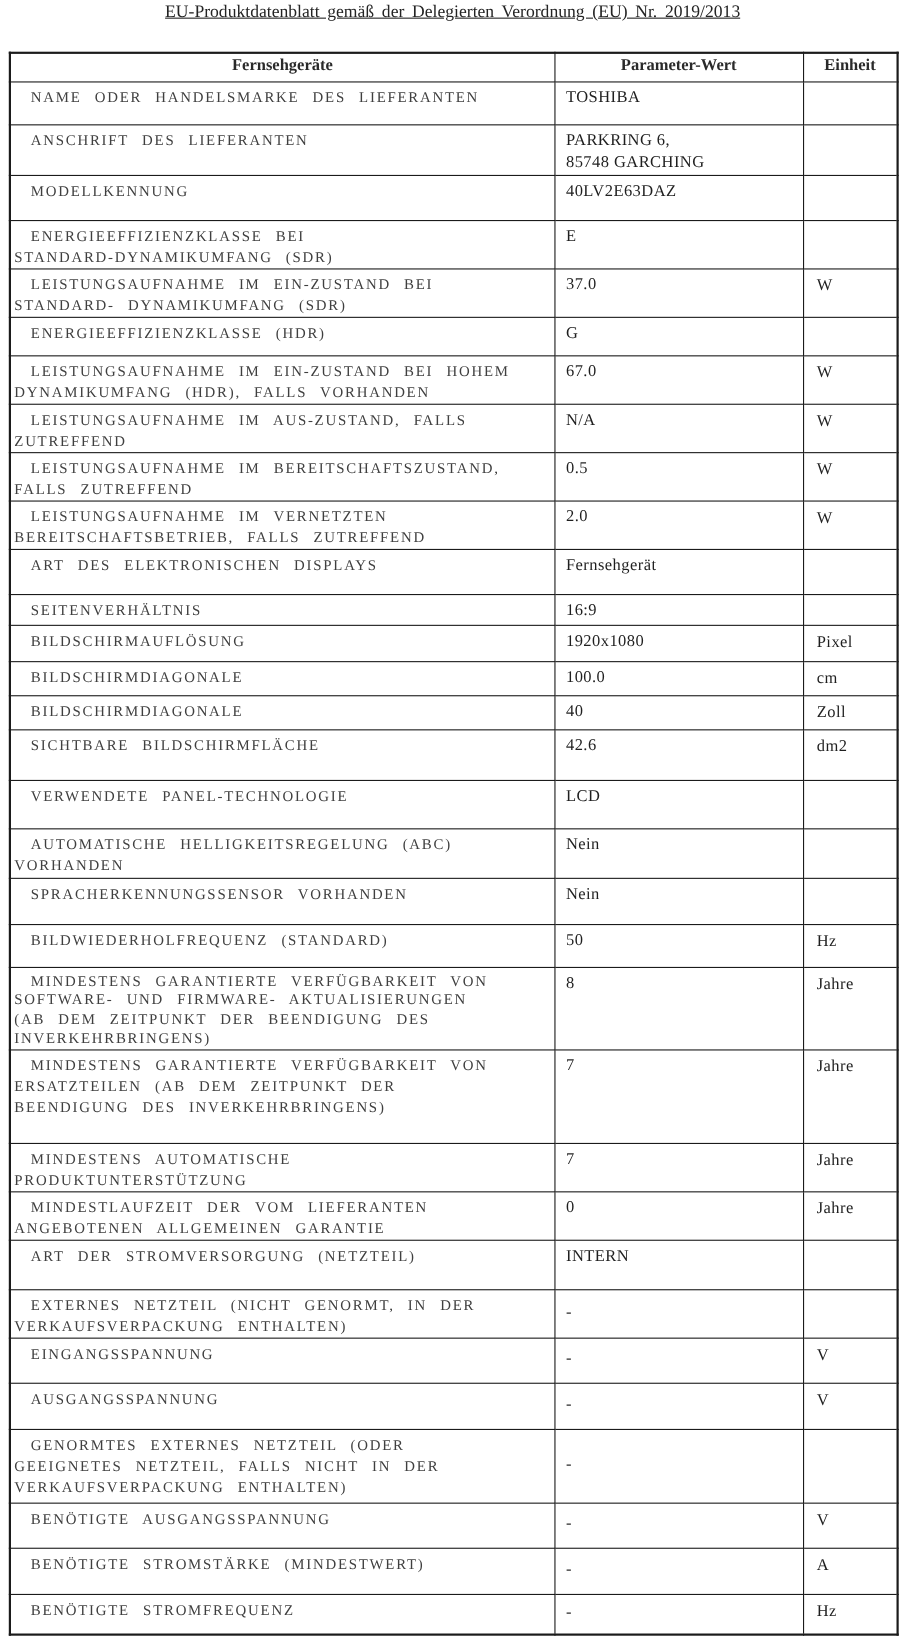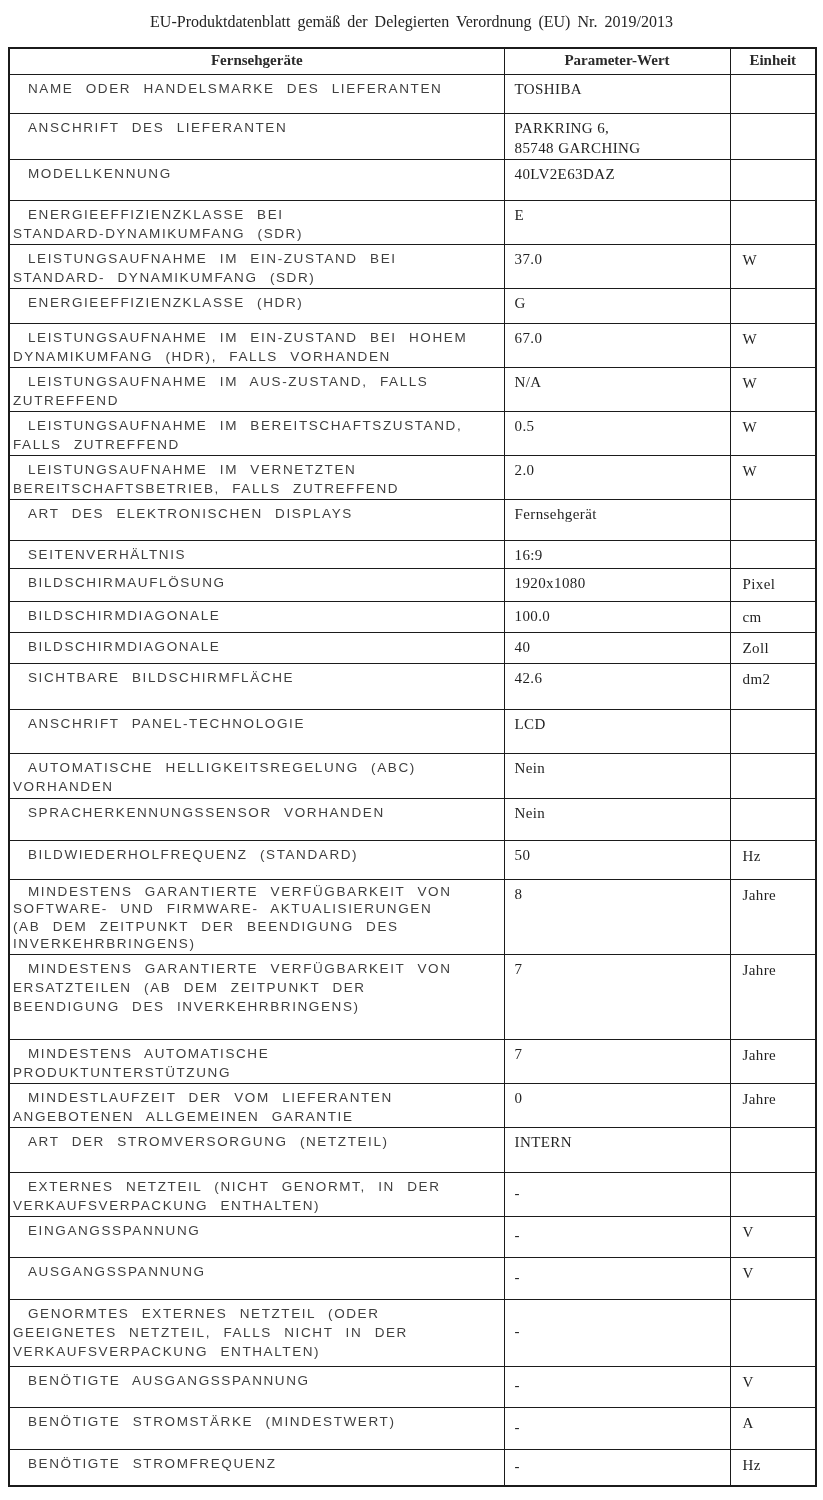--- a/index.html
+++ b/index.html
@@ -5,28 +5,29 @@
   html, body { margin: 0; padding: 0; background: #ffffff; }
   .page {
     position: relative;
     width: 823px;
     height: 1500px;
     background: #ffffff;
     overflow: hidden;
   }
   .doc-title {
     position: absolute;
-    top: 13px;
+    top: 2px;
     left: 0;
     width: 100%;
     text-align: center;
     font-family: "Liberation Serif", serif;
     font-size: 16px;
     color: #242424;
     word-spacing: 3px;
+    text-decoration: underline;
   }
   table.sheet {
     position: absolute;
     top: 47px;
     left: 8px;
     width: 807px;
     border-collapse: collapse;
     table-layout: fixed;
     border: 2px solid #1b1b1b;
   }
@@ -38,21 +39,21 @@
     font-family: "Liberation Serif", serif;
     font-size: 15px;
     font-weight: bold;
     color: #2a2a2a;
     text-align: center;
     vertical-align: middle;
     padding: 2px 0 3px 0;
   }
   td { vertical-align: top; }
   td.lbl {
-    font-family: Liberation Sans, sans-serif;
+    font-family: Liberation Serif, serif;
     font-size: 13.5px;
     line-height: 19px;
     letter-spacing: 1.6px;
     word-spacing: 7px;
     color: #3f3f3f;
     white-space: pre-line;
     padding: 4px 2px 1px 3px;
     text-indent: 15px;
   }
   td.lbl.tight { line-height: 17.5px; padding-top: 3px; }
@@ -175,21 +176,21 @@
           <td class="lbl">BILDSCHIRMDIAGONALE</td>
           <td class="val">40</td>
           <td class="unit">Zoll</td>
         </tr>
         <tr style="height: 46px;">
           <td class="lbl">SICHTBARE BILDSCHIRMFLÄCHE</td>
           <td class="val">42.6</td>
           <td class="unit">dm2</td>
         </tr>
         <tr style="height: 44px;">
-          <td class="lbl">ANSCHRIFT PANEL-TECHNOLOGIE</td>
+          <td class="lbl">VERWENDETE PANEL-TECHNOLOGIE</td>
           <td class="val">LCD</td>
           <td class="unit"></td>
         </tr>
         <tr style="height: 45px;">
           <td class="lbl">AUTOMATISCHE HELLIGKEITSREGELUNG (ABC)
 VORHANDEN</td>
           <td class="val">Nein</td>
           <td class="unit"></td>
         </tr>
         <tr style="height: 42px;">

